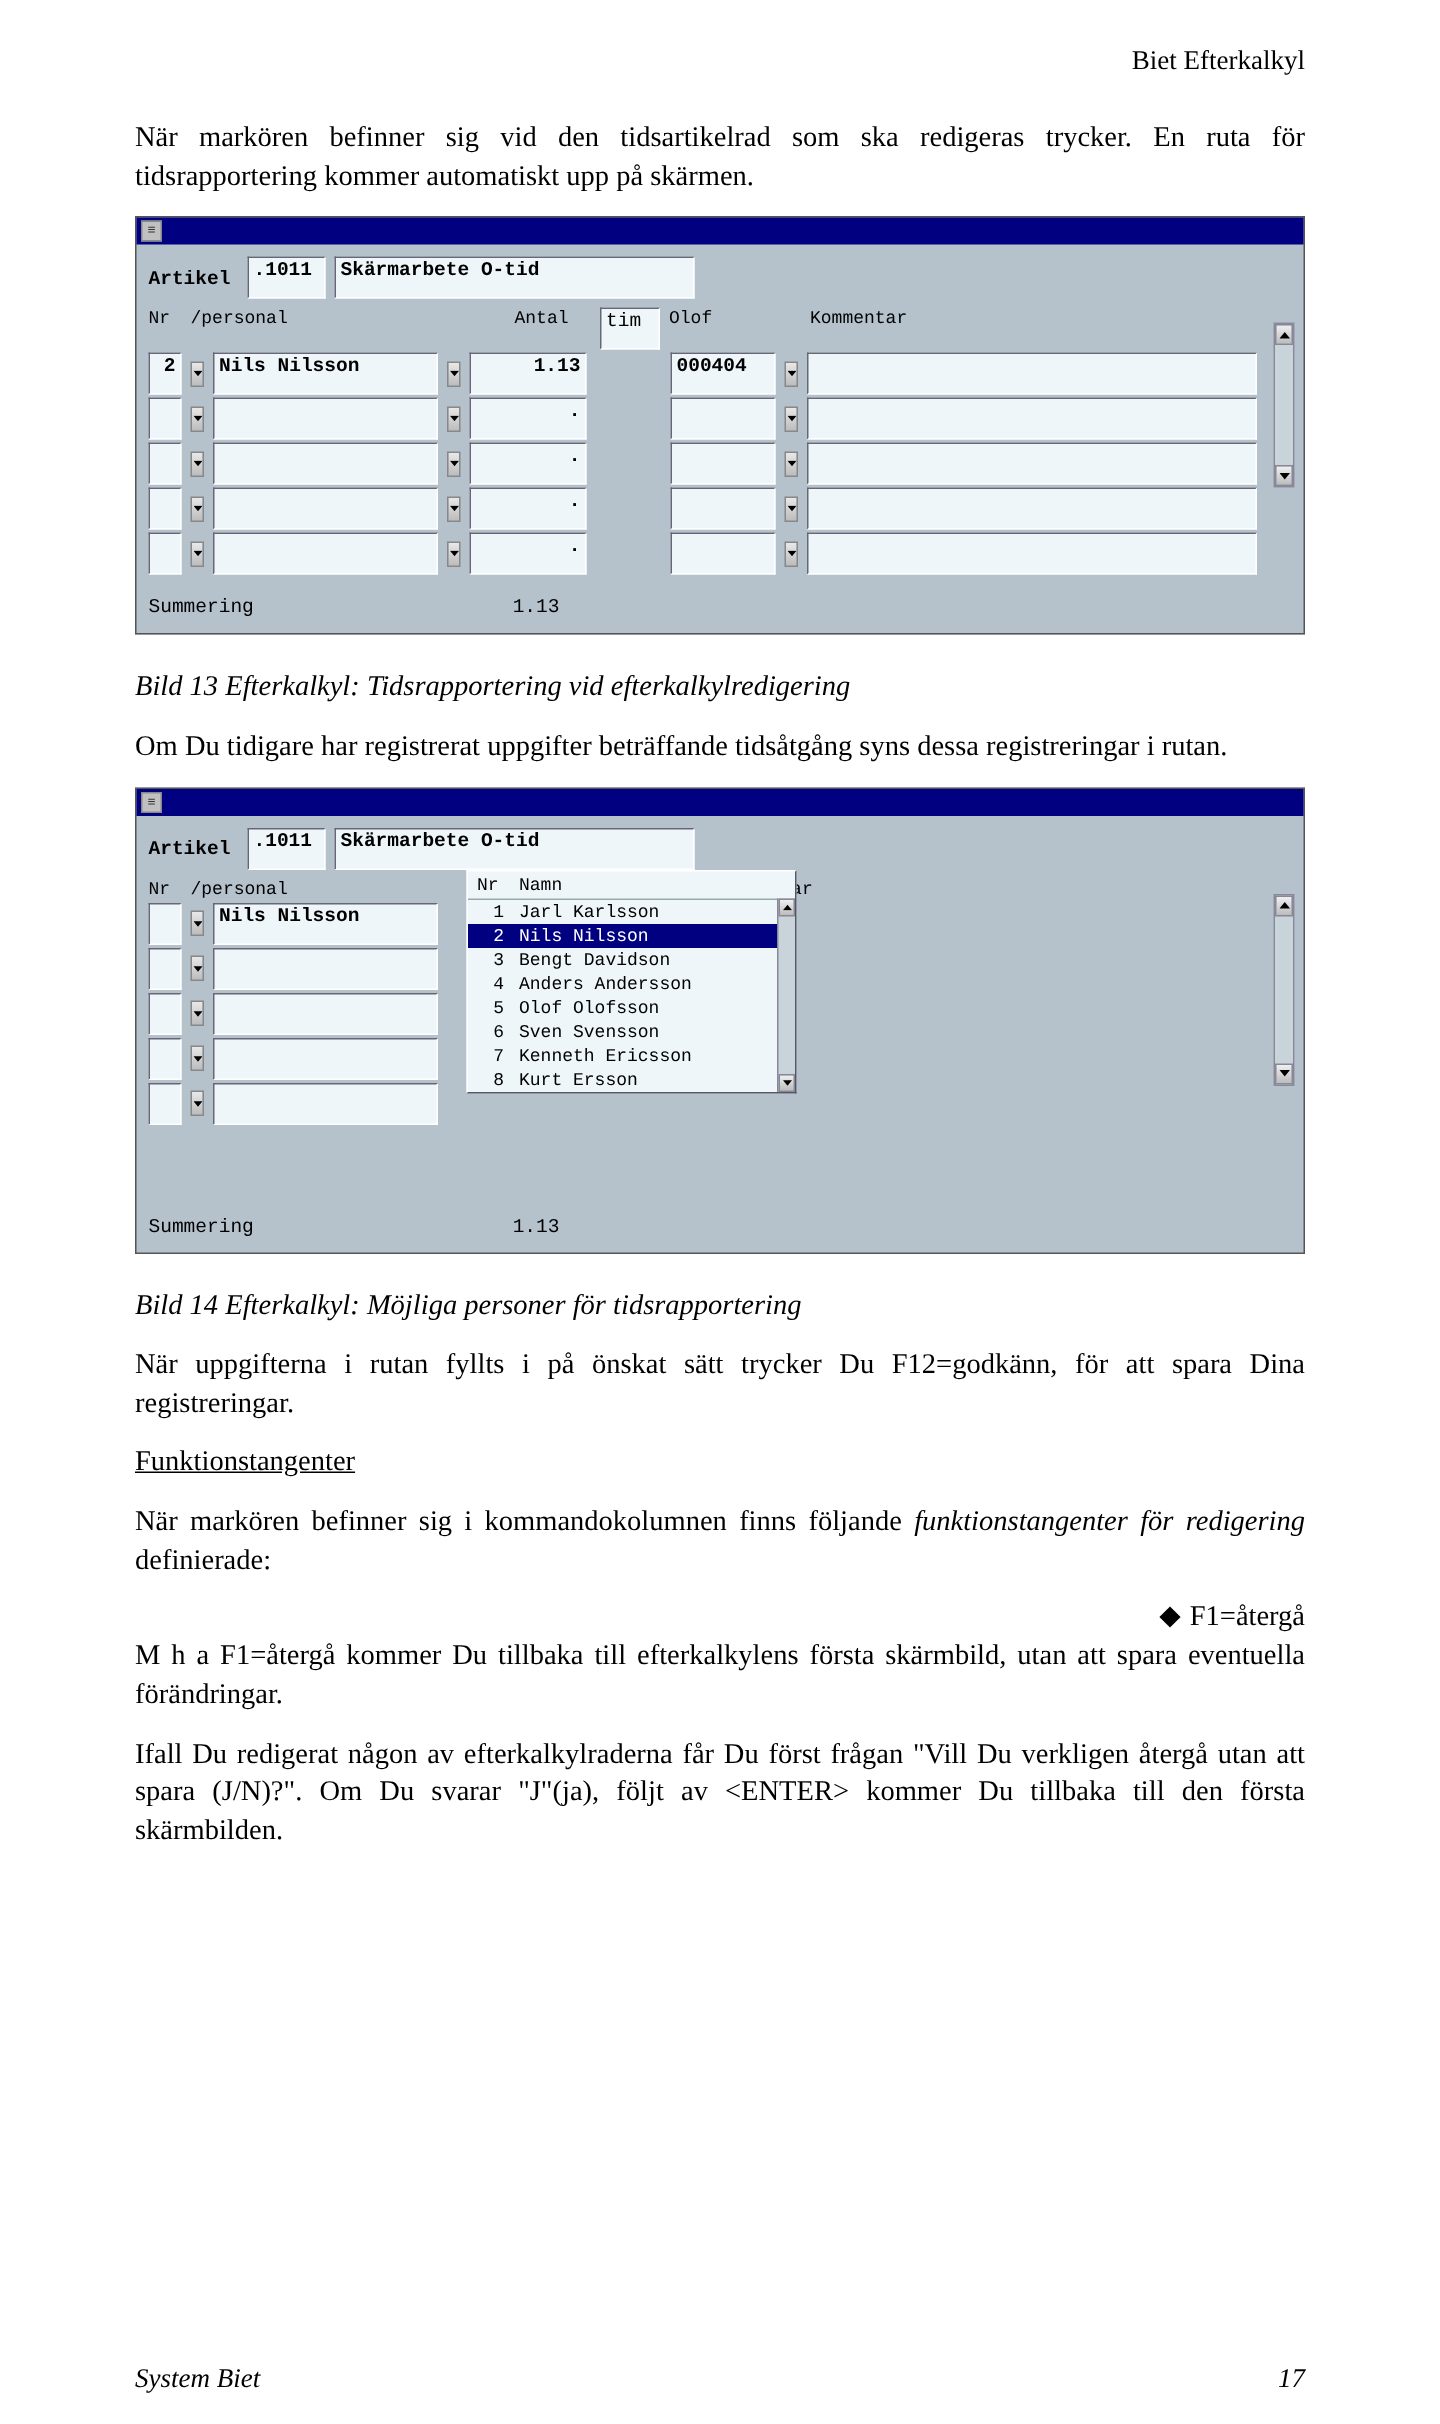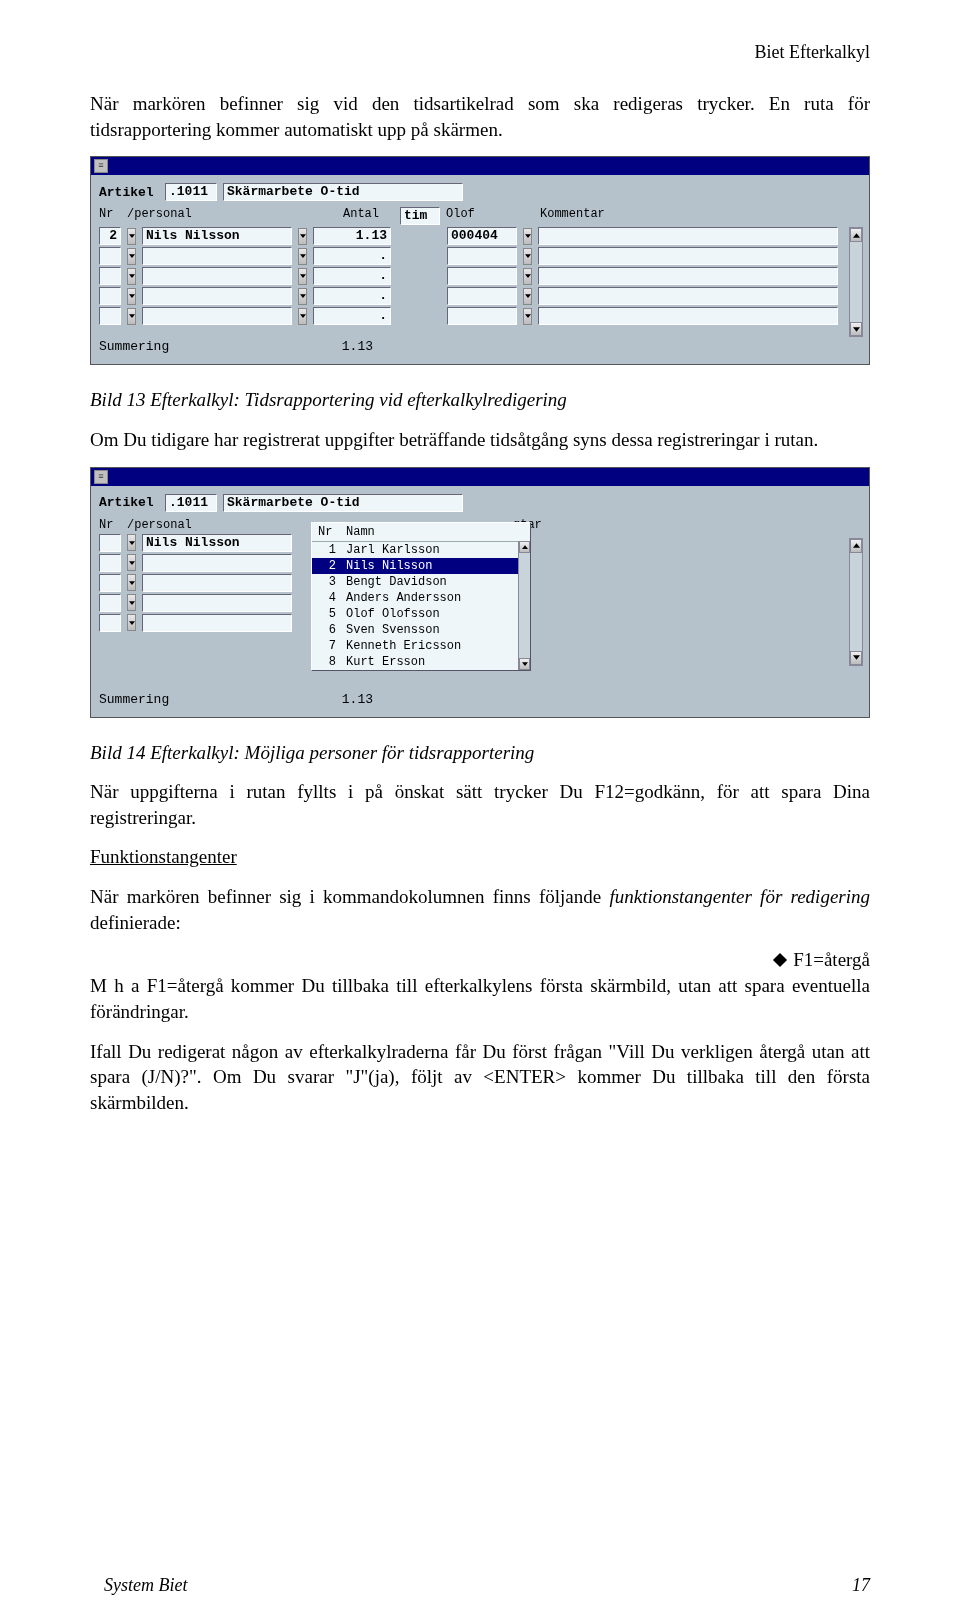--- a/index.html
+++ b/index.html
@@ -10,21 +10,20 @@
     font-size: 19px;
     color: #000;
     background: #fff;
     padding: 30px 90px 0 90px;
     position: relative;
   }
   .header-right {
     text-align: right;
     font-size: 18px;
     margin-bottom: 28px;
-    margin-top: 12px;
   }
   .para {
     margin-bottom: 14px;
     line-height: 1.35;
     text-align: justify;
   }
   .italic { font-style: italic; }
   .underline { text-decoration: underline; }
   
   .app {
@@ -54,30 +53,30 @@
   }
   .app-body { padding: 6px 8px 10px 8px; position: relative; }
   .row { display: flex; align-items: center; gap: 6px; margin: 2px 0; font-weight: bold; }
   .lbl { }
   .field {
     background: #eef6fa;
     border-top: 1px solid #667;
     border-left: 1px solid #667;
     border-right: 1px solid #fff;
     border-bottom: 1px solid #fff;
-    height: 18px;
+    height: 28px;
     line-height: 15px;
     padding: 0 3px;
     overflow: hidden;
     white-space: nowrap;
   }
   .nr-col   { width: 22px; text-align: right; }
   .per-col  { width: 150px; }
   .ant-col  { width: 78px; text-align: right; }
-  .unit-col { width: 40px; font-weight: bold; }
+  .unit-col { width: 40px; }
   .dat-col  { width: 70px; }
   .kom-col  { width: 300px; }
   .art-col  { width: 52px; }
   .art-name { width: 240px; }
   .drop {
     width: 9px; height: 17px;
     background: linear-gradient(#e8e8e8,#bcbcbc);
     border: 1px solid #888;
     display: flex; align-items: center; justify-content: center;
   }
@@ -159,21 +158,21 @@
     width: 10px; height: 10px;
     transform: rotate(45deg);
     background: #000;
     margin-top: 6px;
     flex: 0 0 10px;
   }
 
   .footer {
     position: absolute;
     bottom: 20px;
-    left: 104px;
+    left: 90px;
     right: 90px;
     font-size: 18px;
   }
   .footer .line1 {
     display: flex;
     justify-content: space-between;
     font-style: italic;
   }
   .footer .line2 {
     text-align: center;

